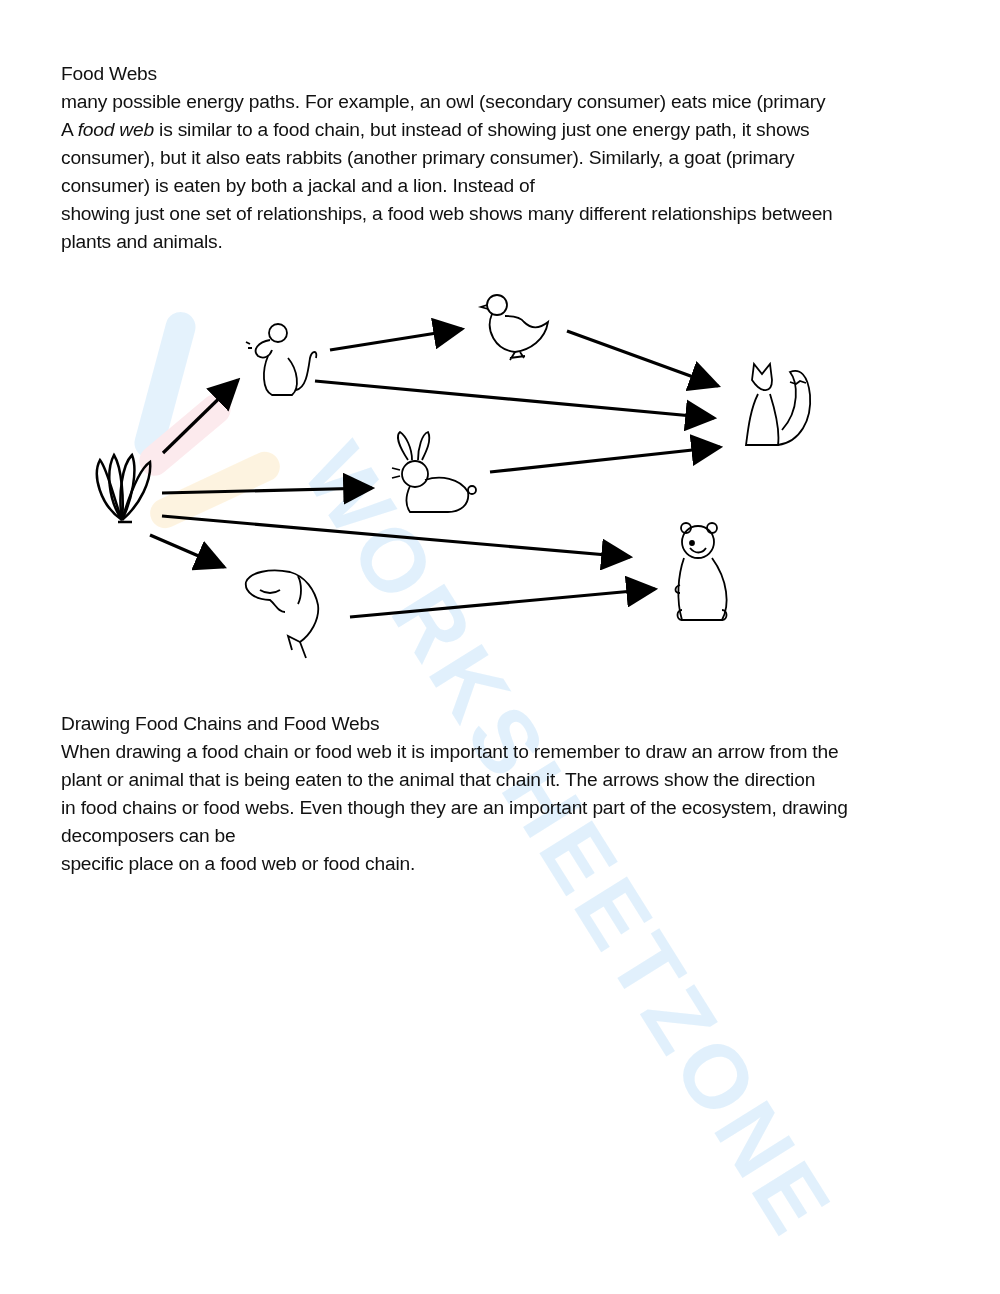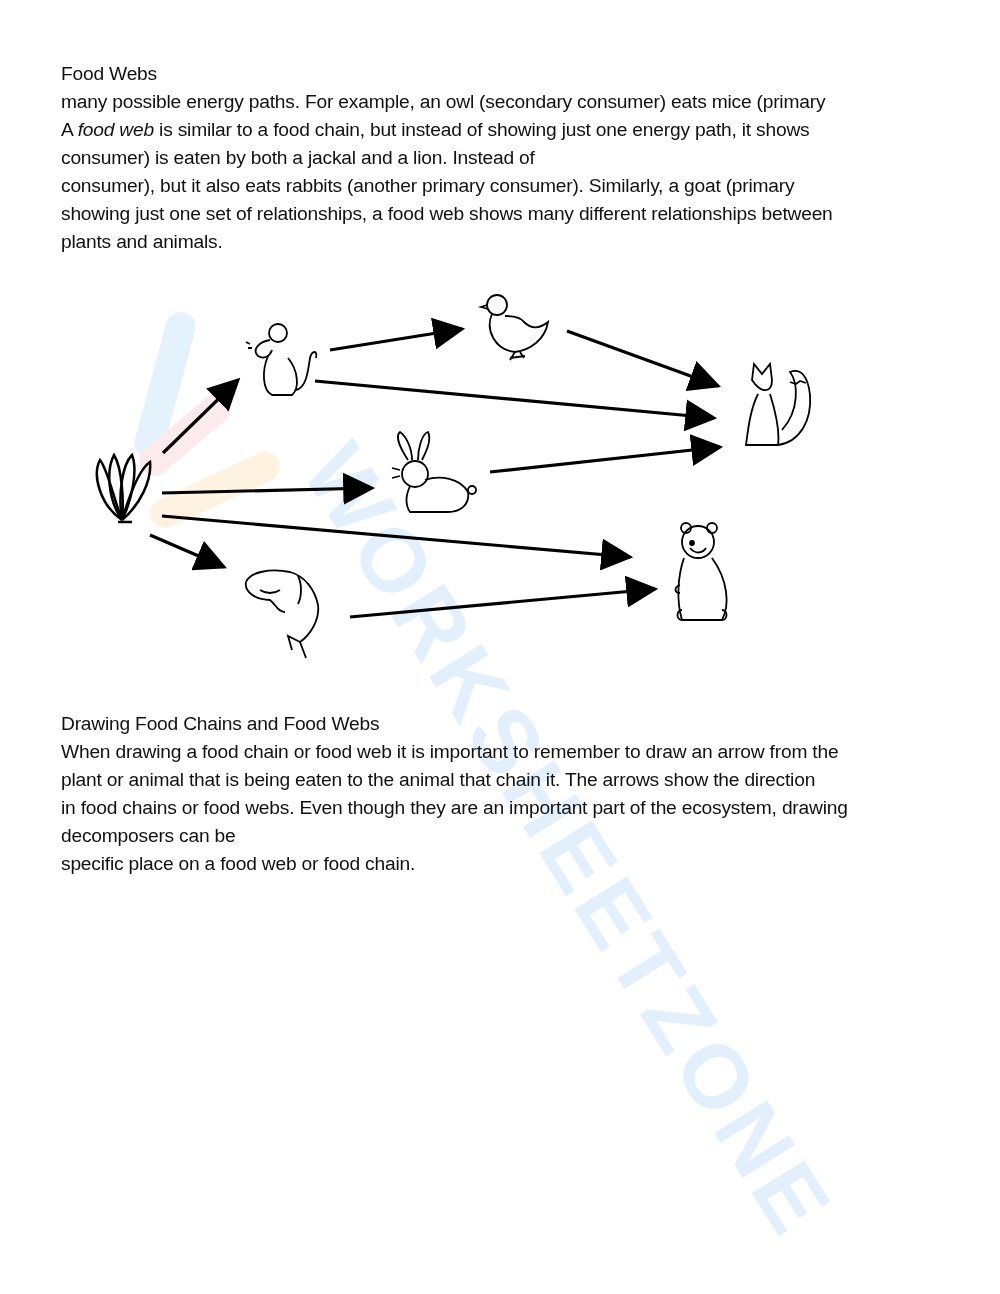--- a/index.html
+++ b/index.html
@@ -25,22 +25,22 @@
       <rect x="170" y="380" width="30" height="110" rx="15" fill="#fbd9df" transform="rotate(50 185 435)"></rect>
       <rect x="200" y="420" width="30" height="140" rx="15" fill="#fdebc8" transform="rotate(65 215 490)"></rect>
     </g>
     <text x="300" y="470" font-size="90" font-weight="bold" font-family="Liberation Sans, sans-serif" fill="#d8ecfb" opacity="0.75" transform="rotate(58 300 470)" letter-spacing="6">WORKSHEETZONE</text>
   </svg>
 
   <div class="text-block" id="sec1">
     <p class="heading">Food Webs</p>
     <p>many possible energy paths. For example, an owl (secondary consumer) eats mice (primary</p>
     <p><span>A </span><em>food web</em><span> is similar to a food chain, but instead of showing just one energy path, it shows</span></p>
+    <p>consumer), but it also eats rabbits (another primary consumer). Similarly, a goat (primary</p>
     <p>consumer) is eaten by both a jackal and a lion. Instead of</p>
-    <p>consumer), but it also eats rabbits (another primary consumer). Similarly, a goat (primary</p>
     <p>showing just one set of relationships, a food web shows many different relationships between</p>
     <p>plants and animals.</p>
   </div>
 
   <svg class="diagram" viewBox="0 280 1000 420" width="1000" height="420">
     <defs>
       <marker id="ah" markerWidth="10" markerHeight="10" refX="9" refY="5" orient="auto" markerUnits="strokeWidth">
         <path d="M0,0 L10,5 L0,10 z" fill="#000"></path>
       </marker>
     </defs>

